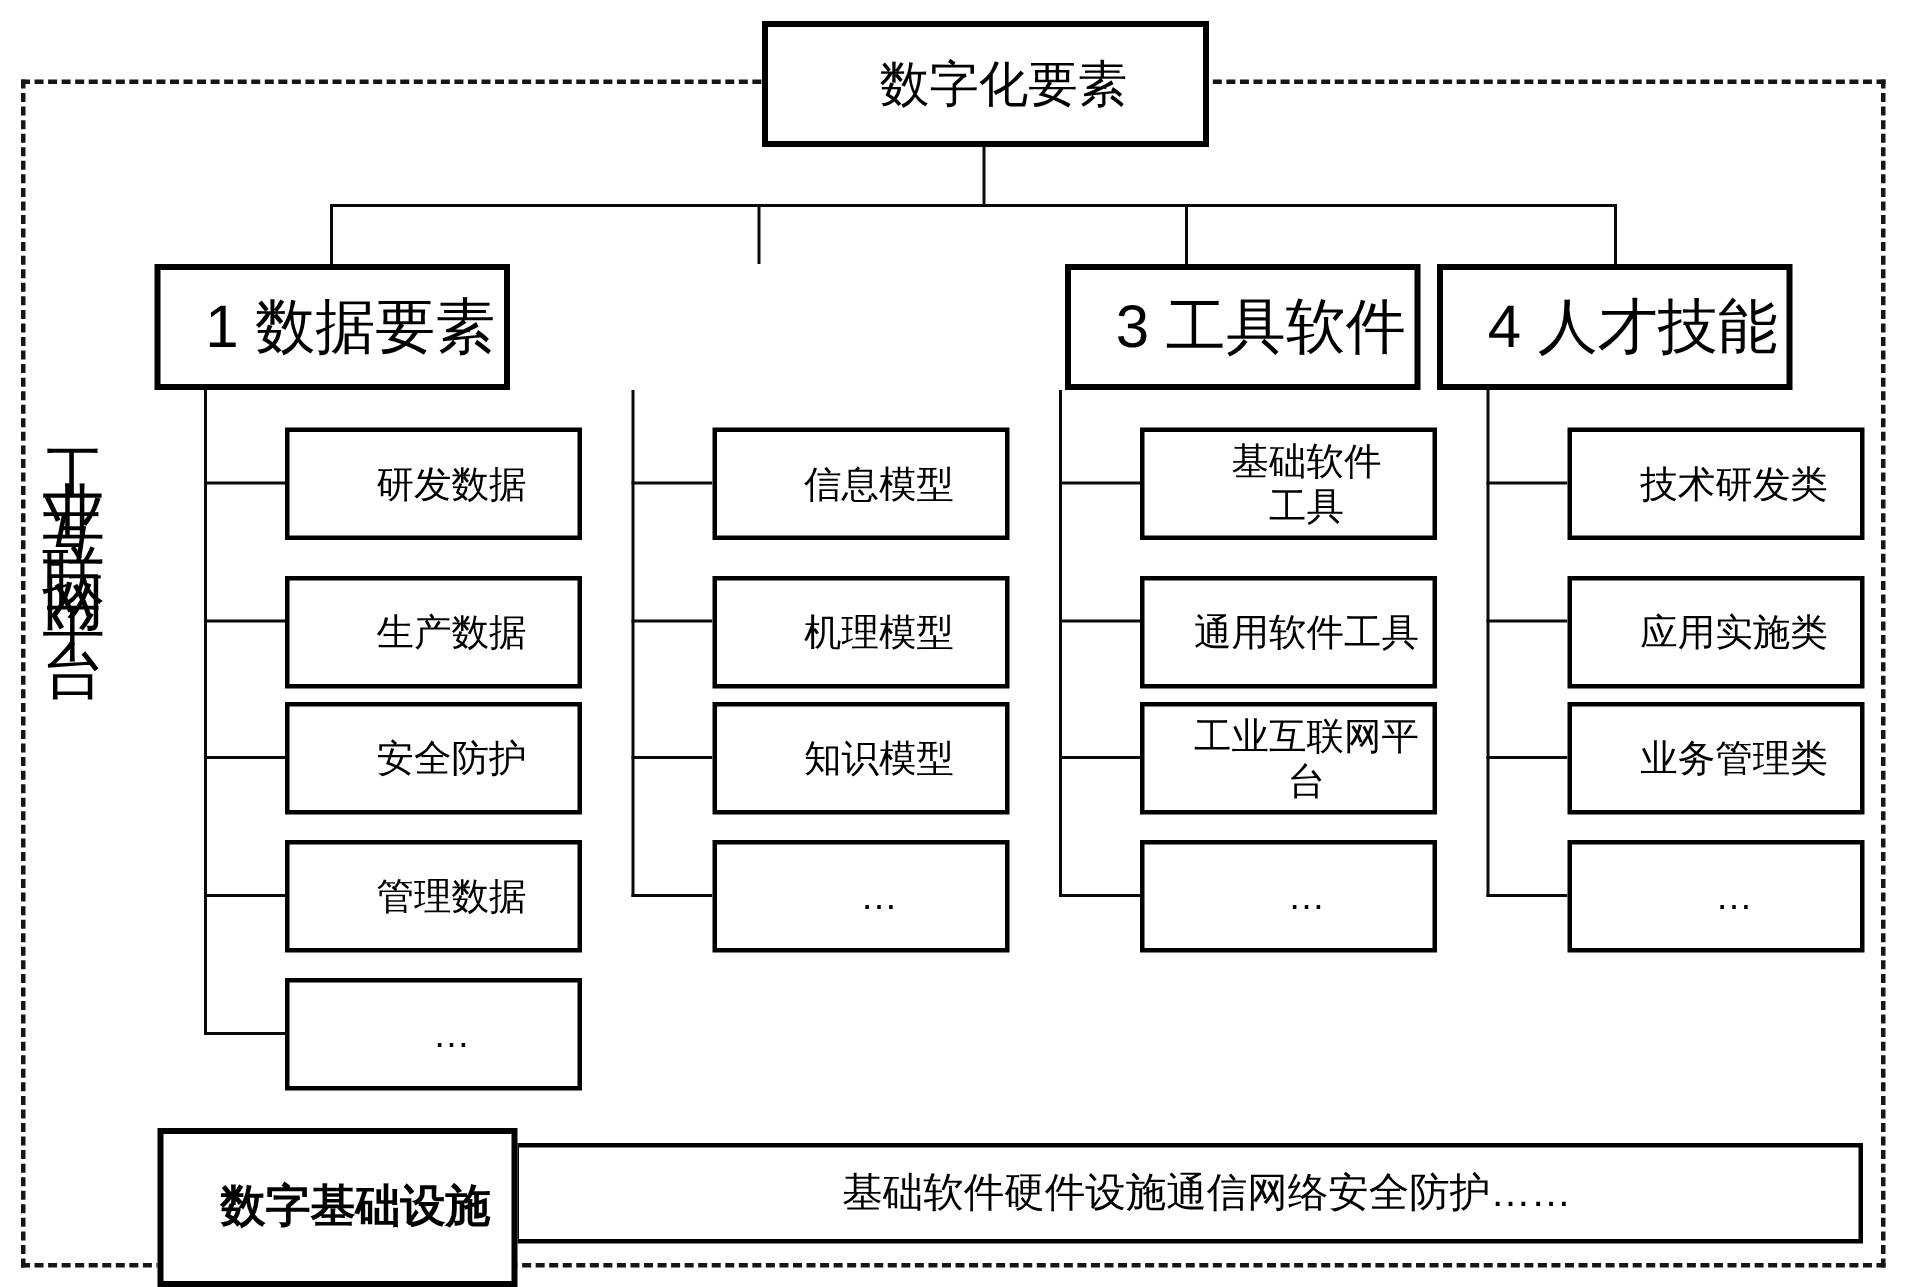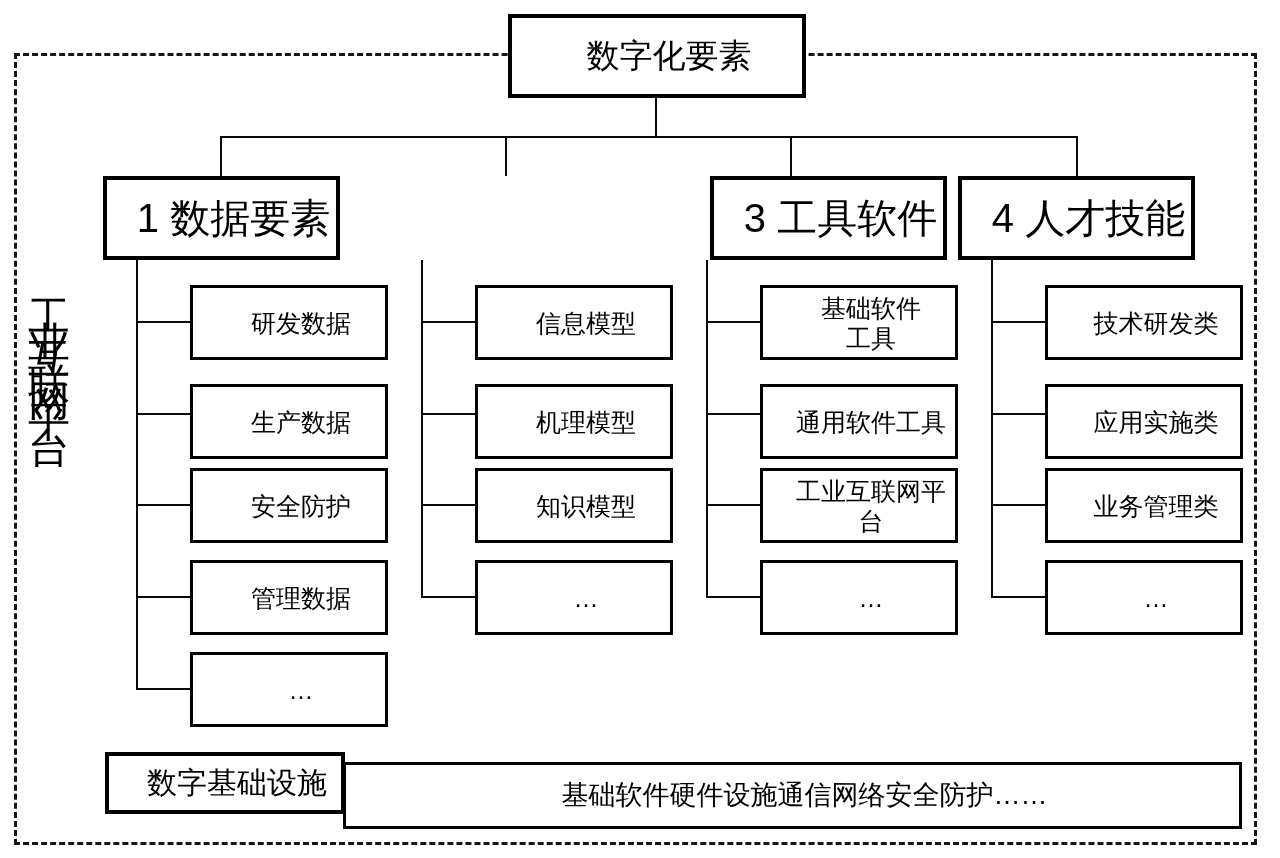--- a/index.html
+++ b/index.html
@@ -59,24 +59,25 @@
     left: 28px; top: 266px; height: 440px;
     writing-mode: vertical-rl;
     text-orientation: upright;
     font-size: 42px;
     letter-spacing: 21px;
     line-height: 1;
     font-weight: 500;
     z-index: 2;
   }
   .infra-title {
-    left: 105px; top: 752px; width: 240px; height: 62px;
+    left: 105px; top: 752px; width: 240px; height: 106px;
     border: 4px solid #000;
     font-size: 30px;
     z-index: 3;
+    font-weight: bold;
   }
   .infra-bar {
     left: 343px; top: 762px; width: 899px; height: 67px;
     border: 3px solid #000;
     font-size: 27px;
     z-index: 2;
   }
   
   .b1 { left: 103px; } .b2 { left: 388px; } .b3 { left: 710px; } .b4 { left: 958px; }
   .c1 { left: 190px; } .c2 { left: 475px; } .c3 { left: 760px; } .c4 { left: 1045px; }

